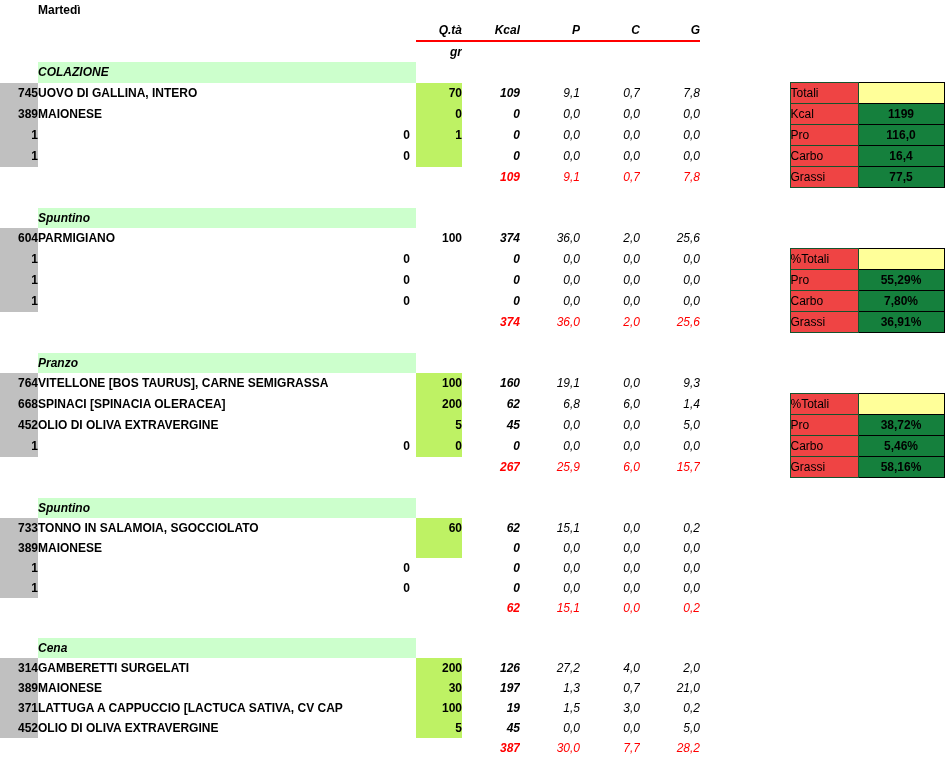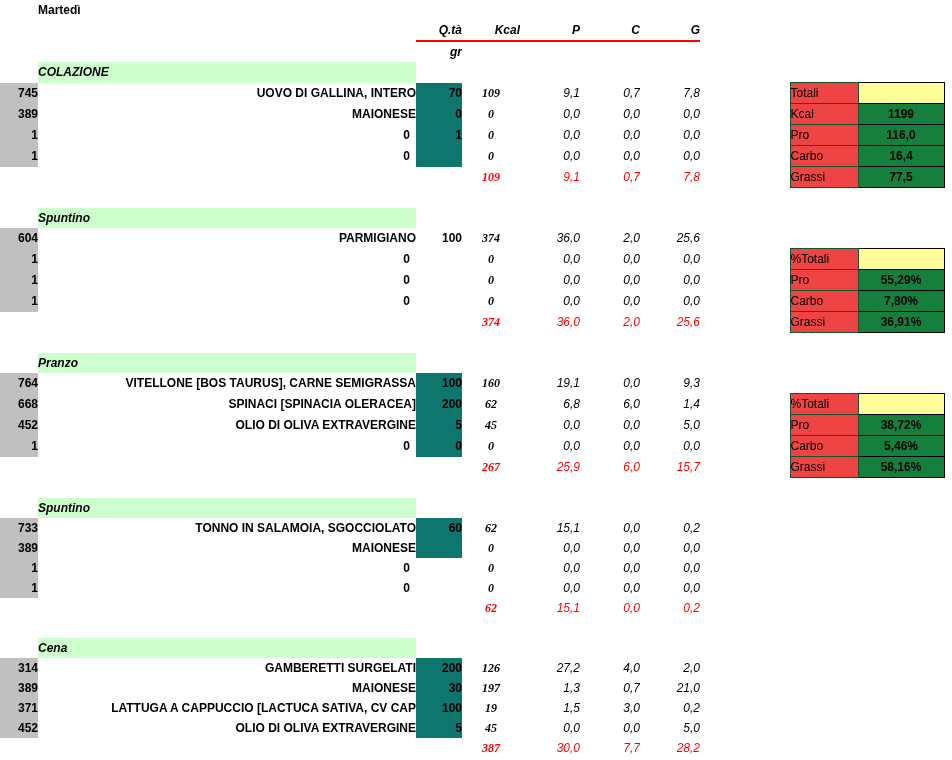--- a/index.html
+++ b/index.html
@@ -54,50 +54,48 @@
     font-weight: bold;
     font-size: 12px;
   }
   .id-shaded {
     background: #c0c0c0;
   }
   .name-cell {
     padding-left: 6px;
     font-weight: bold;
     font-size: 12px;
-    text-align: right;
   }
   .meal-head {
     background: #ccffcc;
     font-style: italic;
     font-weight: bold;
     padding-left: 6px;
   }
   .qta-cell {
     text-align: right;
     padding-right: 5px;
-    background: #0f766e;
+    background: #bef264;
     font-weight: bold;
   }
   .qta-plain {
     text-align: right;
     padding-right: 5px;
     font-weight: bold;
   }
   .num {
     text-align: right;
     padding-right: 10px;
     font-style: italic;
   }
   .kcal {
-    text-align: center;
+    text-align: right;
     padding-right: 12px;
     font-weight: bold;
     font-style: italic;
-    font-family: Liberation Serif, serif;
   }
   .sum-red {
     color: #ff0000;
   }
   .hdr {
     text-align: right;
     font-weight: bold;
     font-style: italic;
     font-size: 13px;
   }

